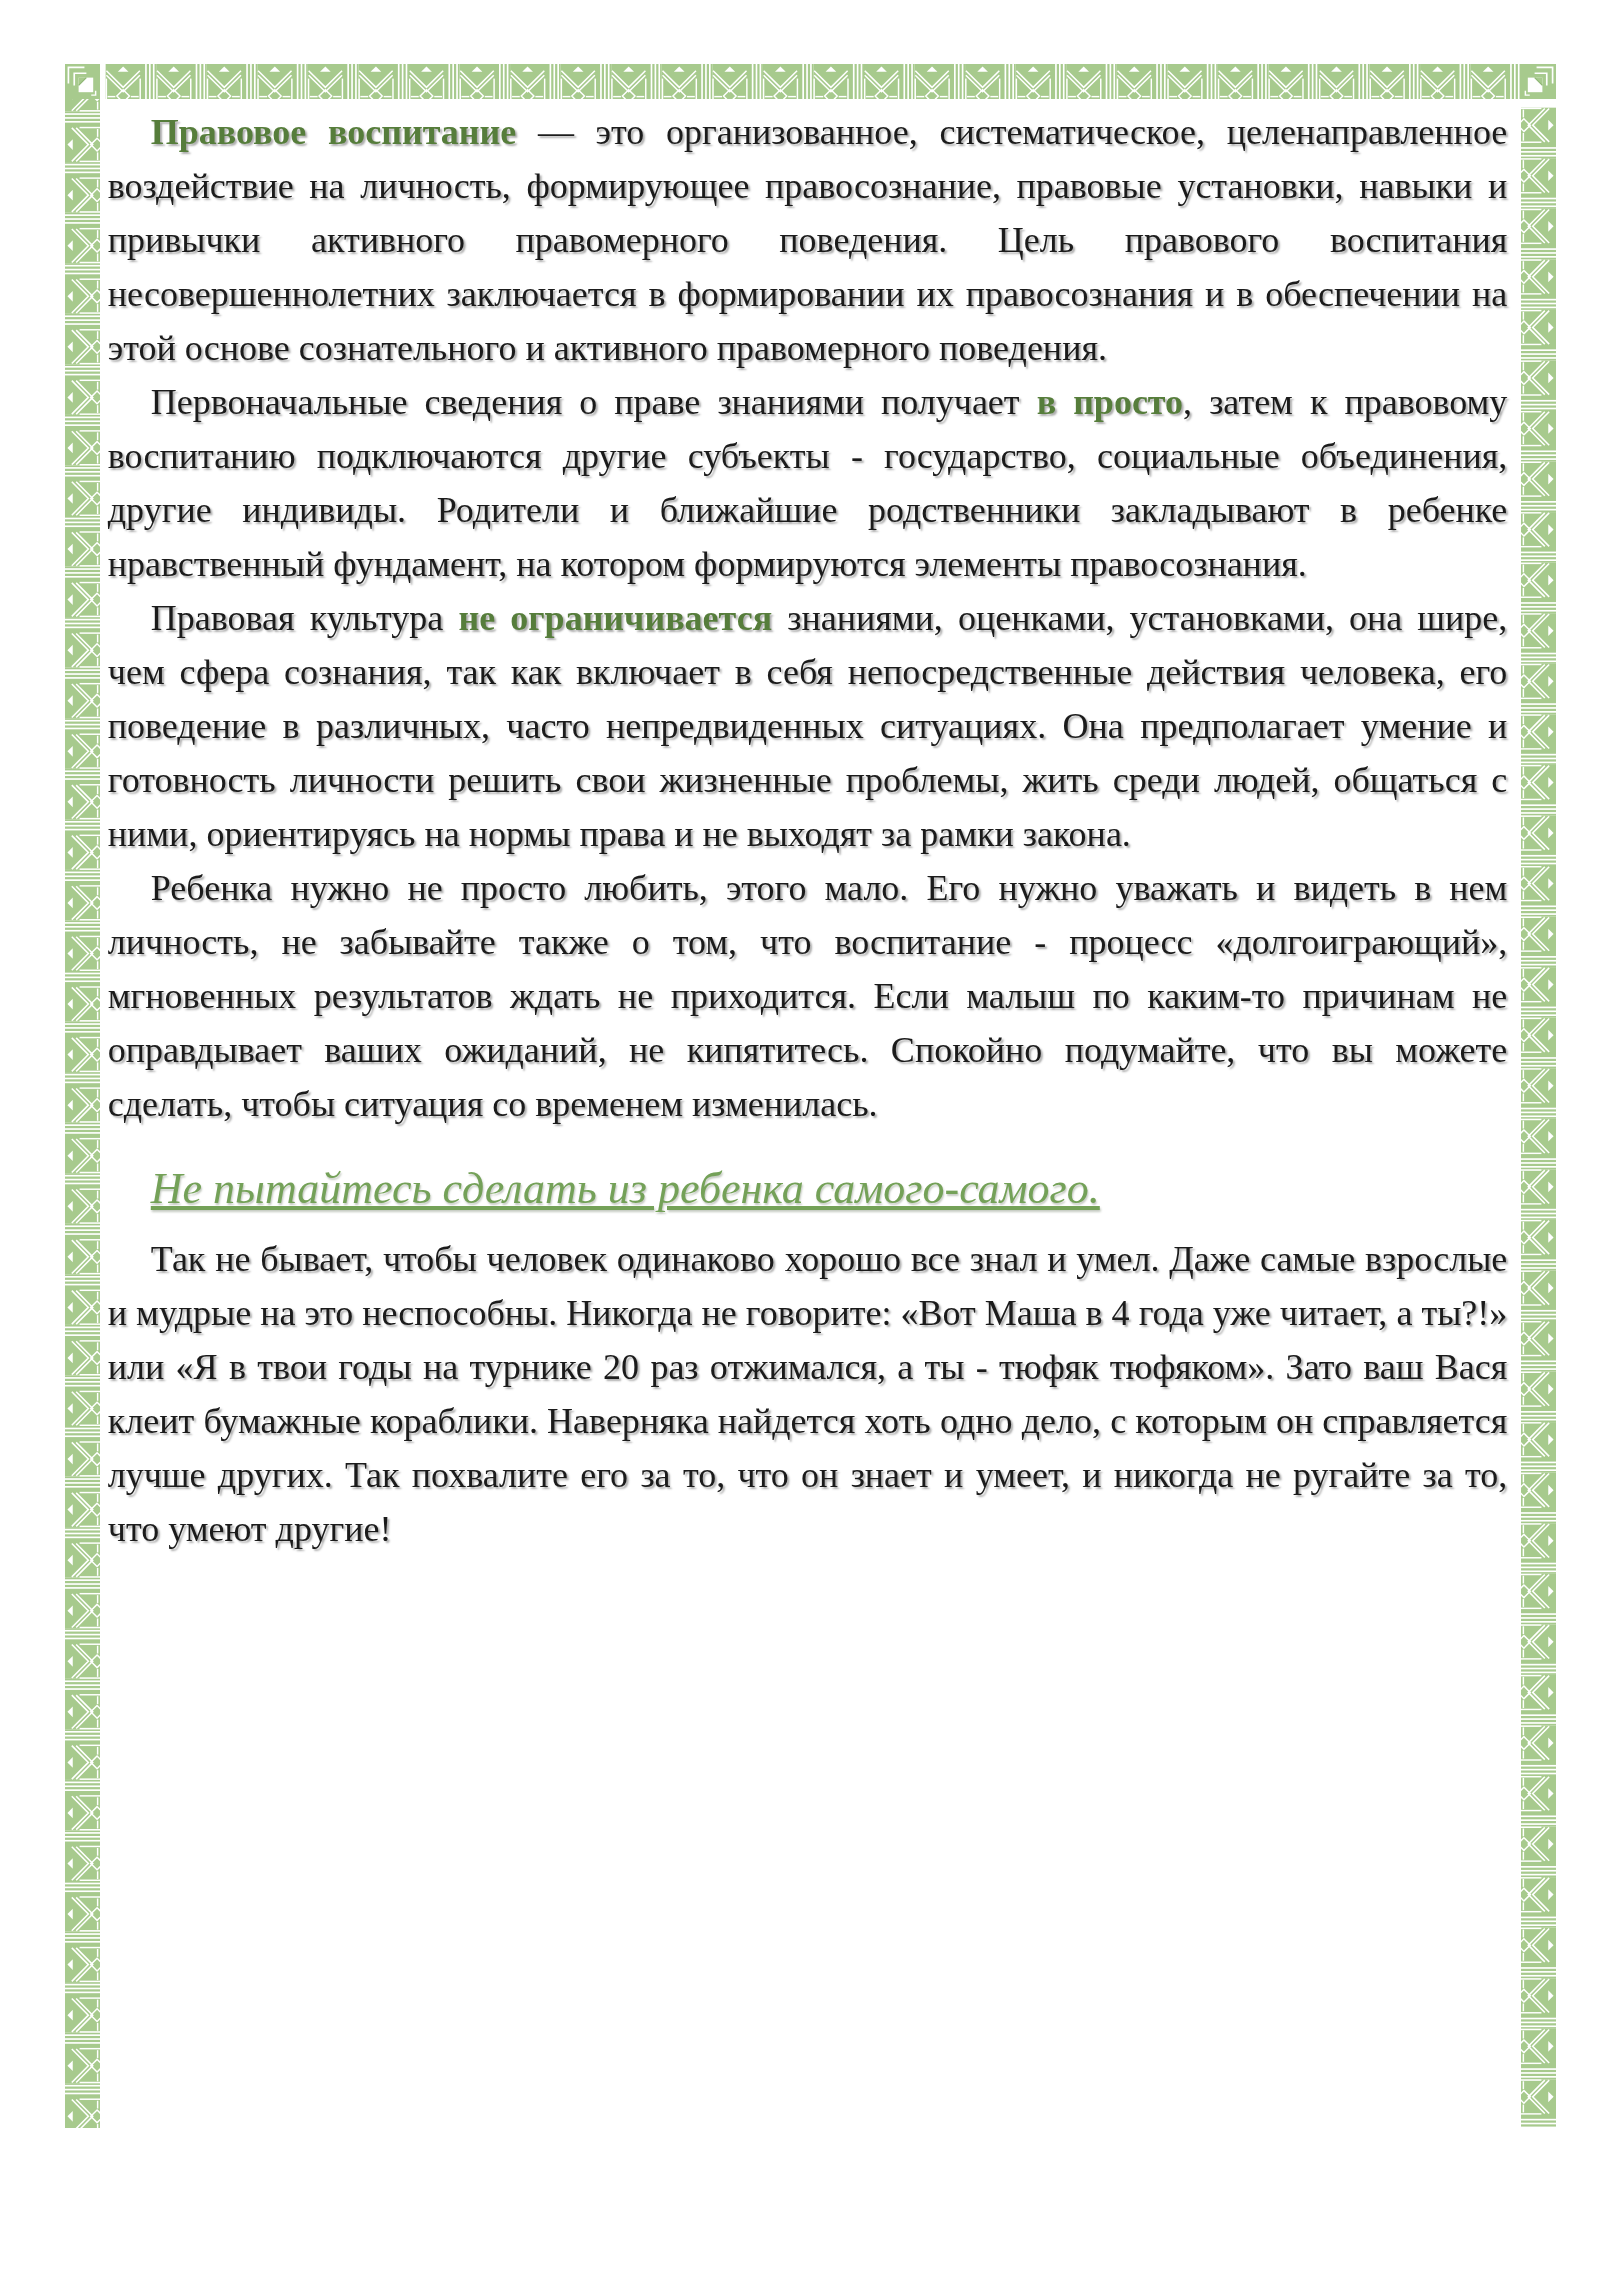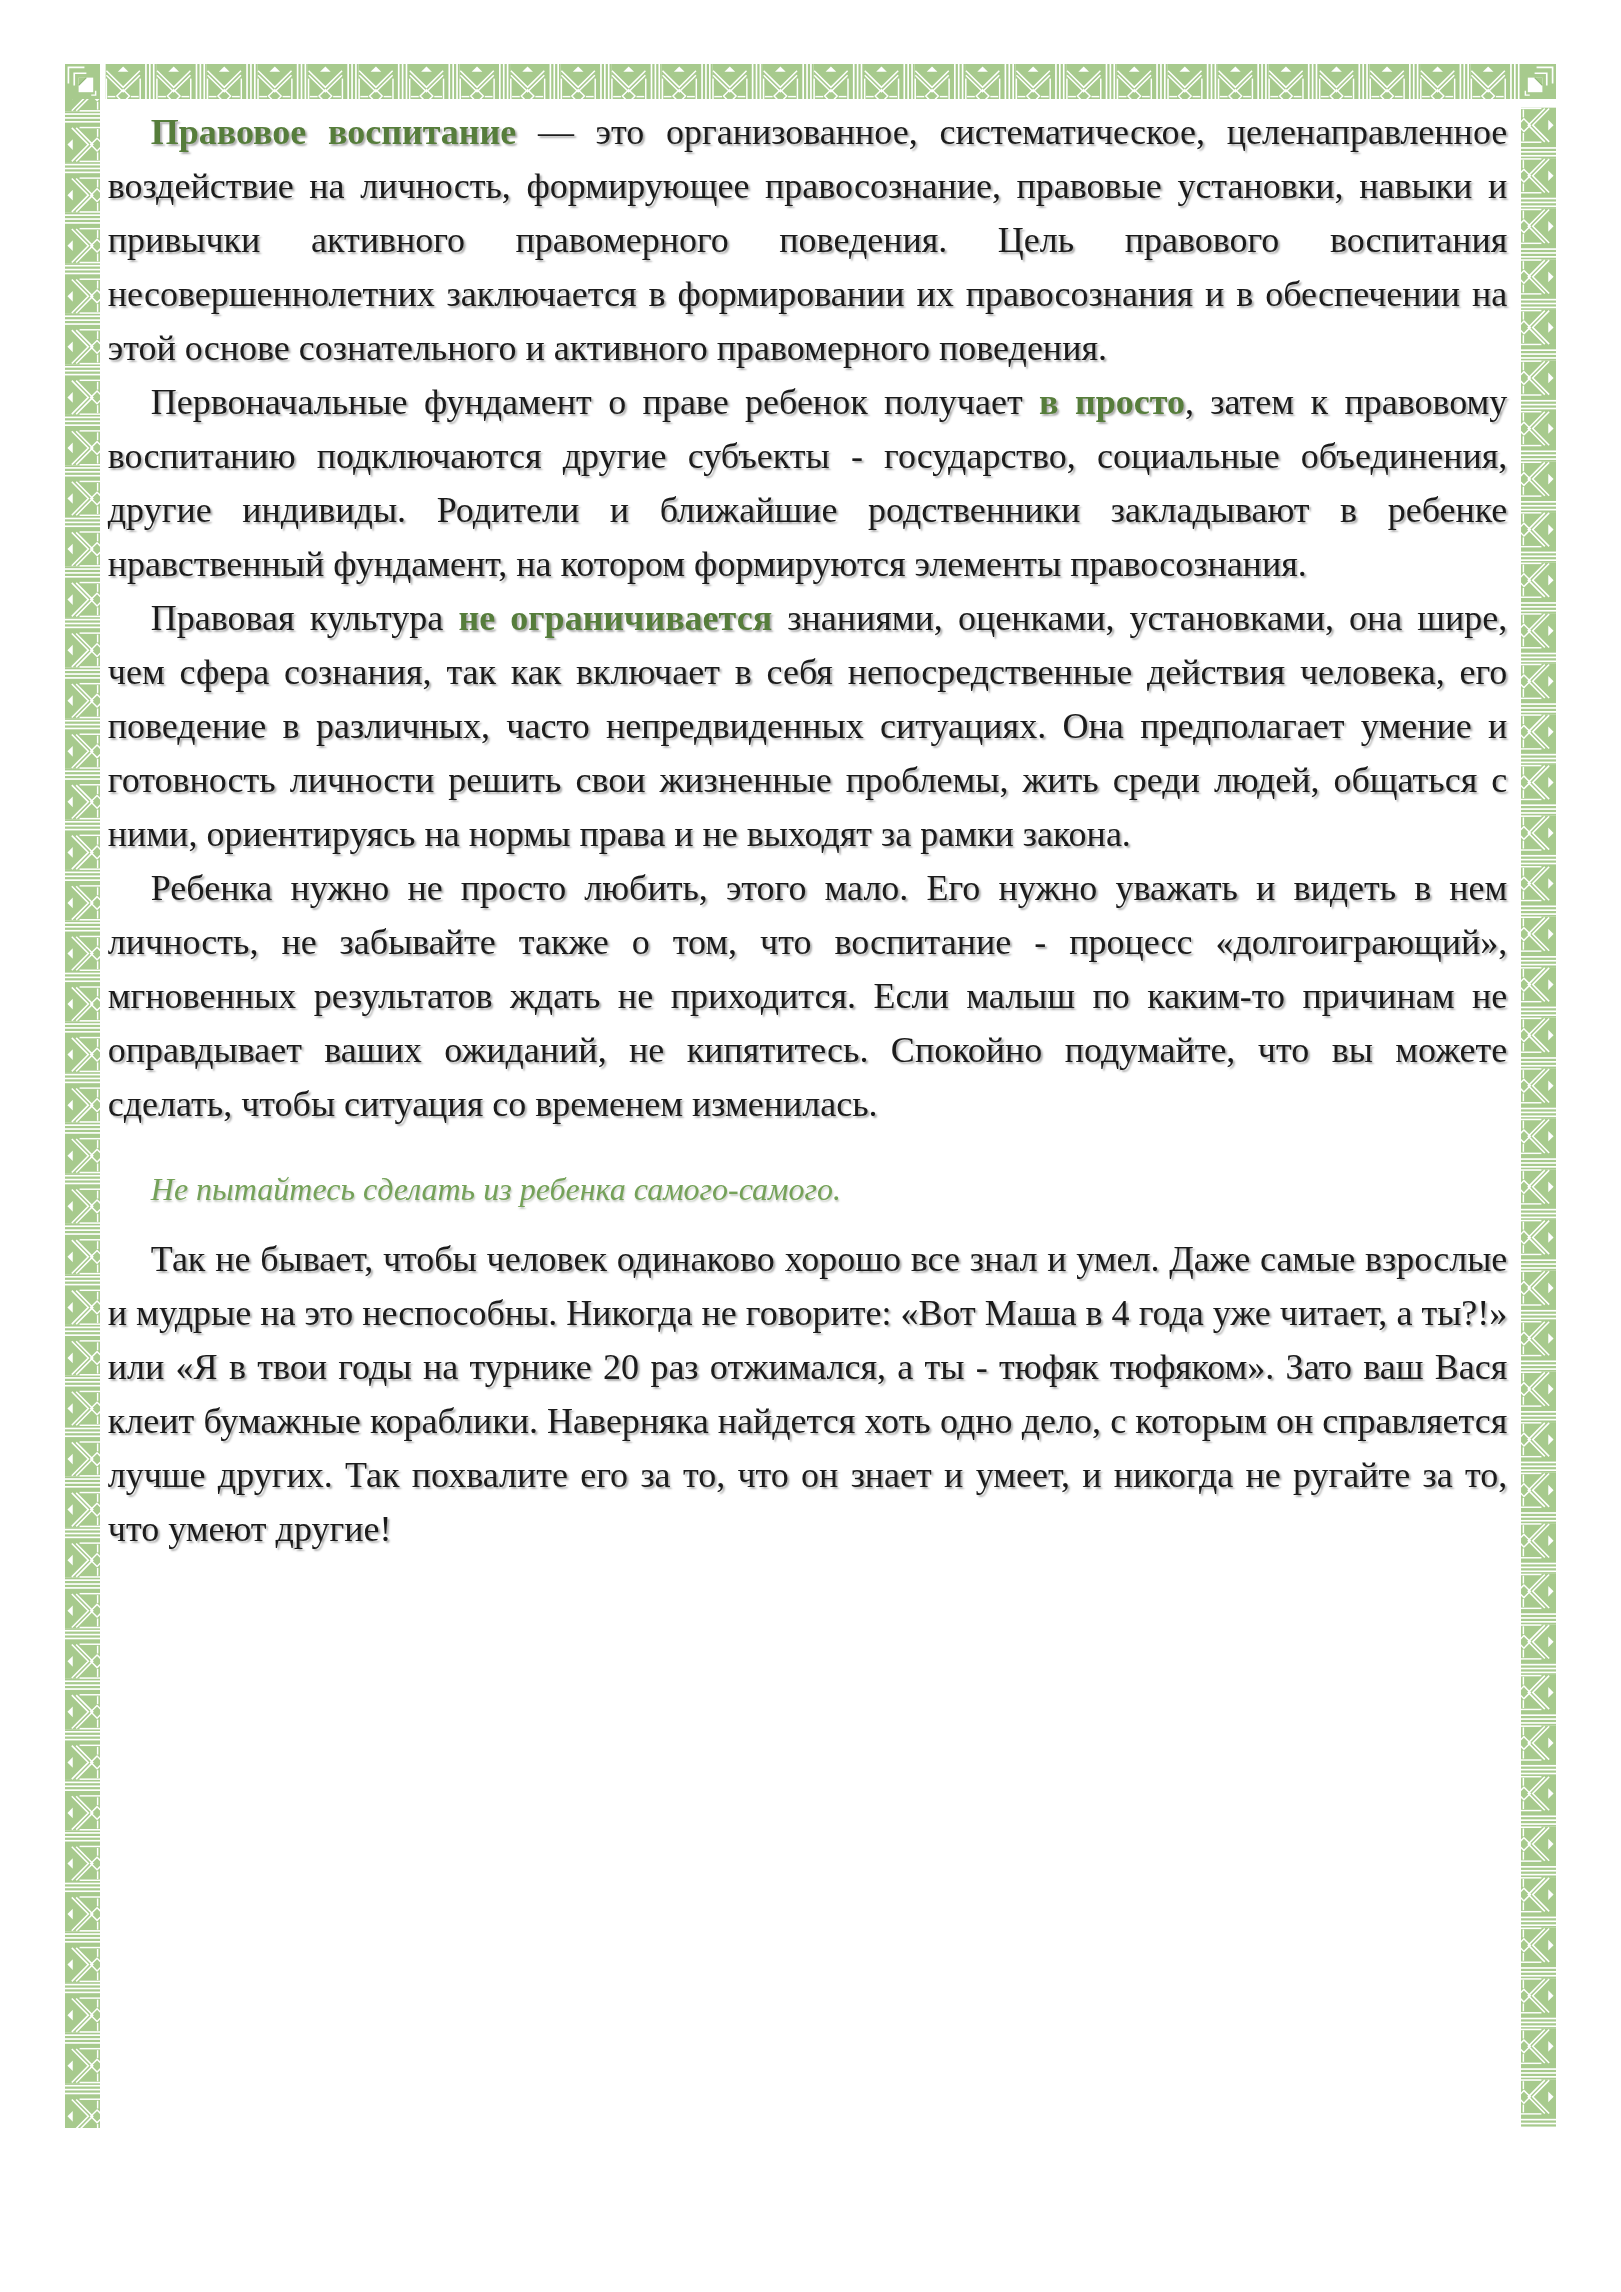--- a/index.html
+++ b/index.html
@@ -49,22 +49,23 @@
     margin:47px 0 13.7px 0;
     font-size:37px;line-height:54px;
     font-weight:bold;
     color:var(--accent-green);
     text-shadow:1px 2px 2px rgba(60,80,50,0.3);
   }
   .subheading{
     margin:31px 0 15.7px 43px;
     font-style:italic;
     color:var(--subheading-green);
-    font-size:32px;line-height:54px;
+    font-size:44px;line-height:54px;
     text-shadow:1px 2px 2px rgba(60,80,50,0.3);
+    text-decoration:underline;
   }
 </style>
 </head>
 <body>
 
 <div class="page">
 
   <svg width="0" height="0" style="position:absolute" aria-hidden="true">
     <defs>
       <g id="tile-h">
@@ -252,21 +253,21 @@
       <use href="#tile-corner"></use>
     </svg>
   <svg class="corner corner-br" style="left:1521px;top:2193px" width="35" height="35" viewBox="0 0 36 36">
       <use href="#tile-corner"></use>
     </svg>
 
   <div class="content">
 
     <p class="paragraph"><span class="accent">Правовое воспитание</span><span> — это организованное, систематическое, целенаправленное воздействие на личность, формирующее правосознание, правовые установки, навыки и привычки активного правомерного поведения. Цель правового воспитания несовершеннолетних заключается в формировании их правосознания и в обеспечении на этой основе сознательного и активного правомерного поведения.</span></p>
 
-    <p class="paragraph"><span>Первоначальные фундамент о праве ребенок получает </span><span class="accent">в просто</span><span>, затем к правовому воспитанию подключаются другие субъекты - государство, социальные объединения, другие индивиды. Родители и ближайшие родственники закладывают в ребенке нравственный фундамент, на котором формируются элементы правосознания.</span></p>
+    <p class="paragraph"><span>Первоначальные сведения о праве знаниями получает </span><span class="accent">в просто</span><span>, затем к правовому воспитанию подключаются другие субъекты - государство, социальные объединения, другие индивиды. Родители и ближайшие родственники закладывают в ребенке нравственный фундамент, на котором формируются элементы правосознания.</span></p>
 
     <p class="paragraph"><span>Правовая культура </span><span class="accent">не ограничивается</span><span> знаниями, оценками, установками, она шире, чем сфера сознания, так как включает в себя непосредственные действия человека, его поведение в различных, часто непредвиденных ситуациях. Она предполагает умение и готовность личности решить свои жизненные проблемы, жить среди людей, общаться с ними, ориентируясь на нормы права и не выходят за рамки закона.</span></p>
 
 
     <p class="paragraph">Ребенка нужно не просто любить, этого мало. Его нужно уважать и видеть в нем личность, не забывайте также о том, что воспитание - процесс «долгоиграющий», мгновенных результатов ждать не приходится. Если малыш по каким-то причинам не оправдывает ваших ожиданий, не кипятитесь. Спокойно подумайте, что вы можете сделать, чтобы ситуация со временем изменилась.</p>
 
     <div class="subheading">Не пытайтесь сделать из ребенка самого-самого.</div>
 
     <p class="paragraph">Так не бывает, чтобы человек одинаково хорошо все знал и умел. Даже самые взрослые и мудрые на это неспособны. Никогда не говорите: «Вот Маша в 4 года уже читает, а ты?!» или «Я в твои годы на турнике 20 раз отжимался, а ты - тюфяк тюфяком». Зато ваш Вася клеит бумажные кораблики. Наверняка найдется хоть одно дело, с которым он справляется лучше других. Так похвалите его за то, что он знает и умеет, и никогда не ругайте за то, что умеют другие!</p>
 

